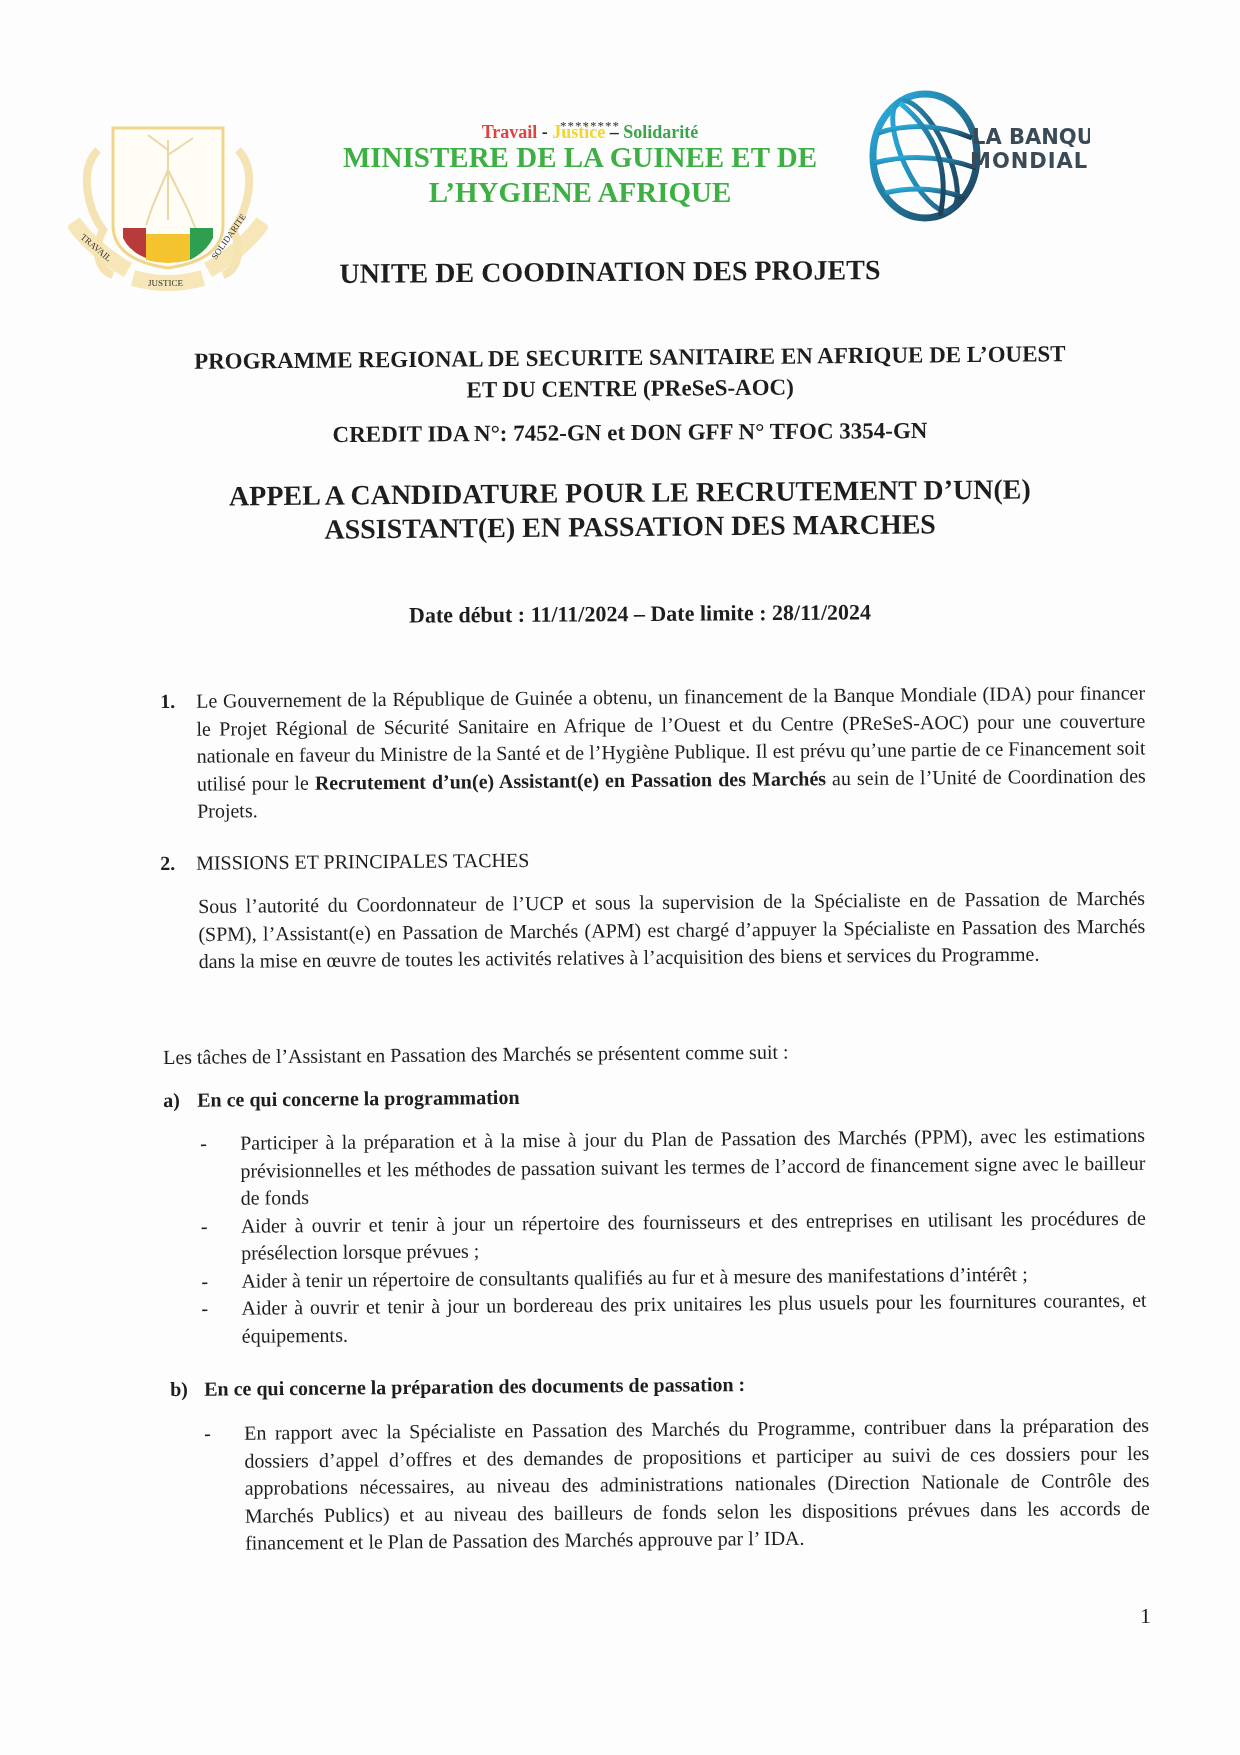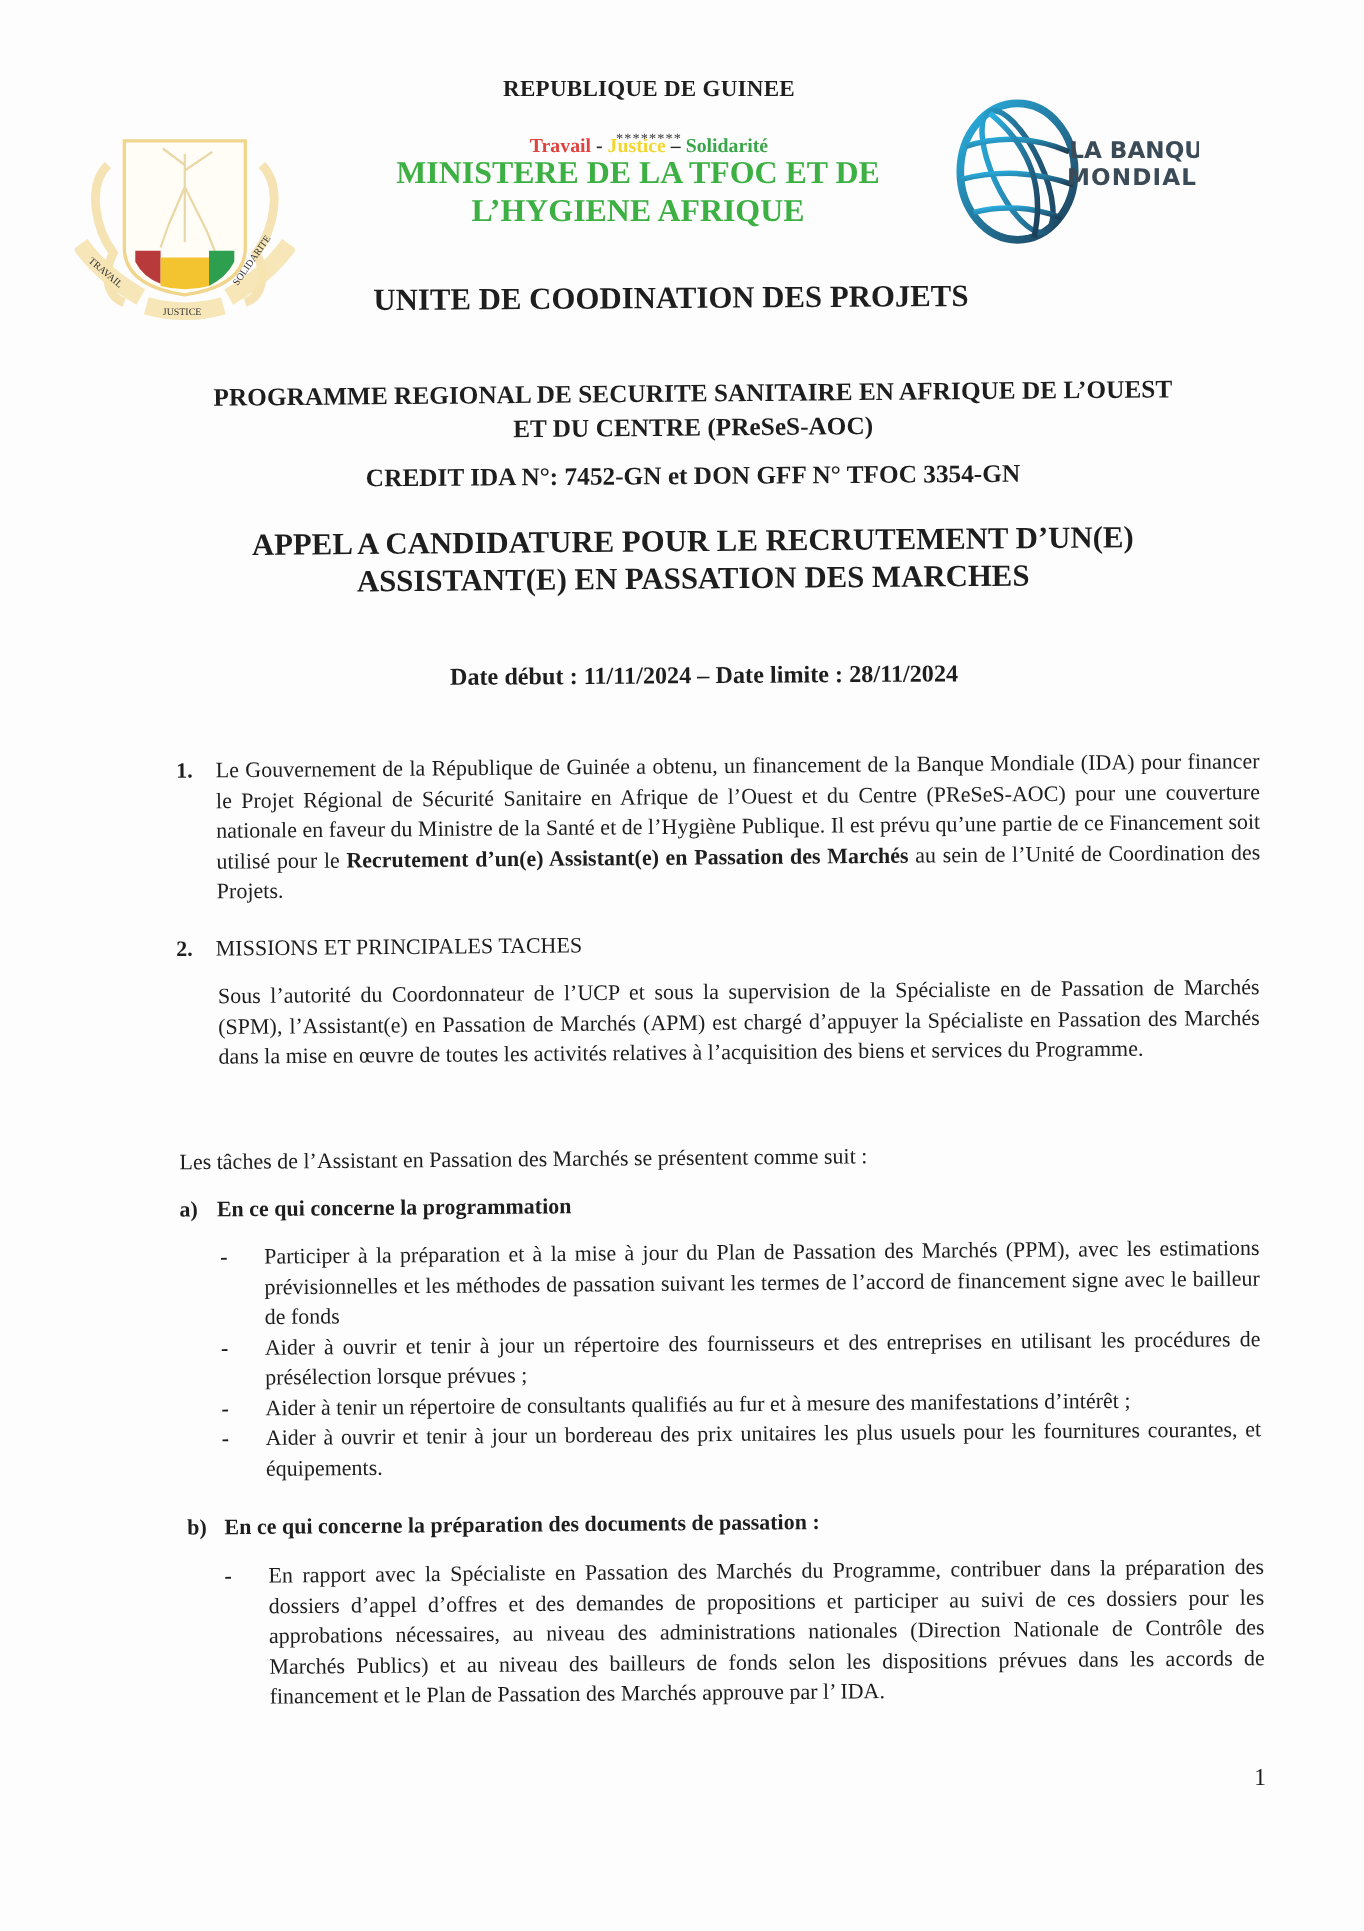--- a/index.html
+++ b/index.html
@@ -72,27 +72,26 @@
 
       <path d="M5 112 Q25 140 60 160" fill="none" stroke="#f6e3b0" stroke-width="16" opacity="0.9"></path>
       <path d="M195 112 Q175 140 140 160" fill="none" stroke="#f6e3b0" stroke-width="16" opacity="0.9"></path>
       <path d="M65 168 Q100 178 135 168" fill="none" stroke="#f6e3b0" stroke-width="16" opacity="0.9"></path>
       <text x="12" y="128" font-size="9" font-family="Liberation Serif, serif" fill="#333" transform="rotate(40 12 128)">TRAVAIL</text>
       <text x="80" y="176" font-size="9" font-family="Liberation Serif, serif" fill="#333">JUSTICE</text>
       <text x="148" y="150" font-size="9" font-family="Liberation Serif, serif" fill="#333" transform="rotate(-55 148 150)">SOLIDARITE</text>
     </svg>
   </div>
 
-  <div class="abs rep">REPUBLIQUE DE GUINEE</div>
   <div class="abs motto">
     <span class="red">Travail</span><span class="sep"> - </span><span class="yellow">Justice</span><span class="sep"> – </span><span class="green">Solidarité</span>
   </div>
   <div class="abs stars">********</div>
   <div class="abs ministry">
-    <div>MINISTERE DE LA TFOC ET DE</div>
+    <div>MINISTERE DE LA GUINEE ET DE</div>
     <div>L’HYGIENE AFRIQUE</div>
   </div>
 
   <div class="abs wb">
     <svg width="230" height="140" viewBox="0 0 230 140">
       <defs>
         <linearGradient id="g1" x1="0" y1="0" x2="1" y2="1">
           <stop offset="0" stop-color="#2ab4e6"></stop>
           <stop offset="1" stop-color="#1d3b54"></stop>
         </linearGradient>

